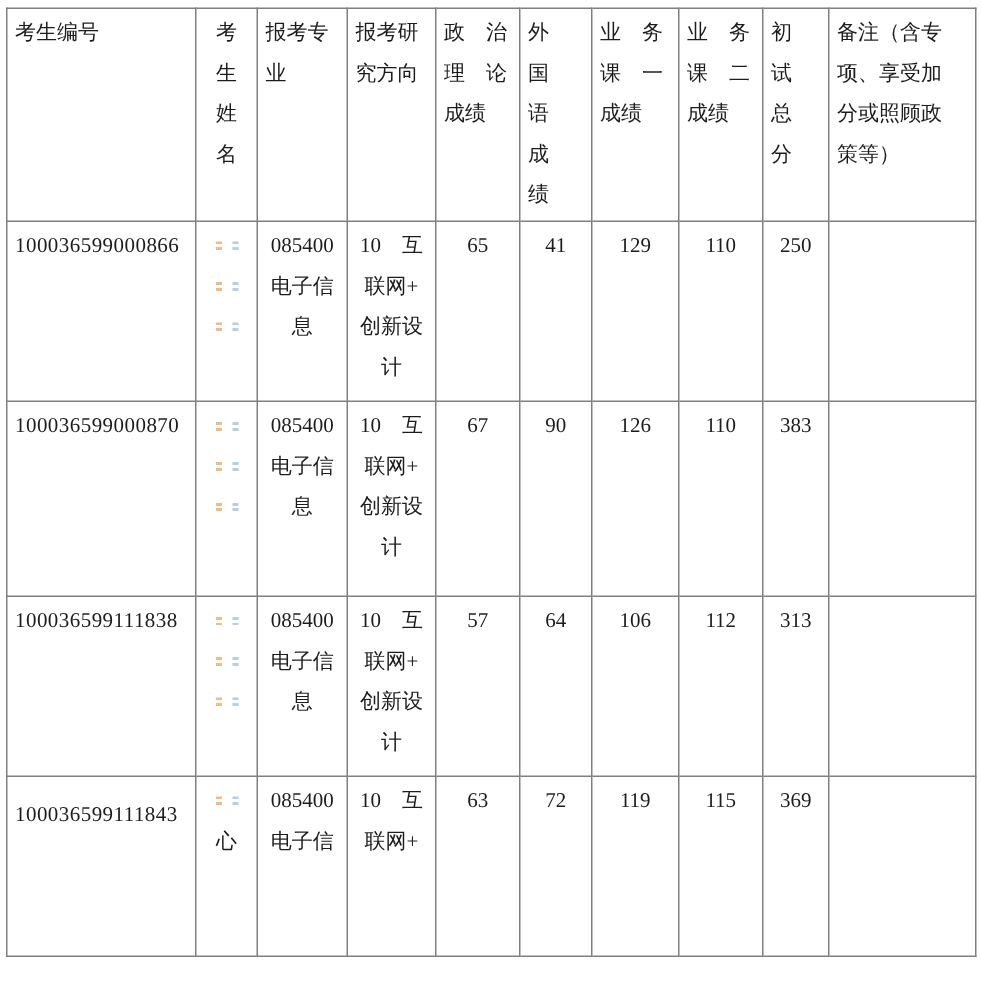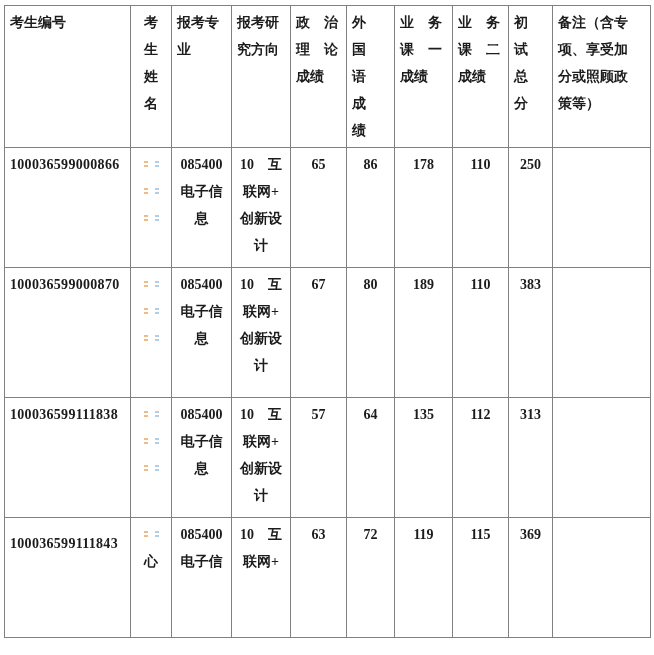--- a/index.html
+++ b/index.html
@@ -20,21 +20,21 @@
     top: 5px;
   }
   table.score-table {
     border-collapse: collapse;
     table-layout: fixed;
     background: #ffffff;
   }
   table.score-table th,
   table.score-table td {
     border: 1px solid #808080;
-    font-weight: bold;
+    font-weight: normal;
     font-size: 14px;
     line-height: 27px;
     vertical-align: top;
     padding: 3px 5px;
     overflow: hidden;
     white-space: pre-line;
     word-break: break-all;
   }
   
   th { text-align: left; }
@@ -130,56 +130,56 @@
           <td class="col-candidate_no">100036599000866</td>
           <td class="col-candidate_name"><div class="redacted-line"><span class="redact-mark m-orange"></span><span class="redact-mark m-blue"></span></div><div class="redacted-line"><span class="redact-mark m-orange"></span><span class="redact-mark m-blue"></span></div><div class="redacted-line"><span class="redact-mark m-orange"></span><span class="redact-mark m-blue"></span></div></td>
           <td class="col-major">085400
 电子信
 息</td>
           <td class="col-direction">10　互
 联网+
 创新设
 计</td>
           <td class="col-politics">65</td>
-          <td class="col-foreign">86</td>
-          <td class="col-course1">178</td>
+          <td class="col-foreign">41</td>
+          <td class="col-course1">129</td>
           <td class="col-course2">110</td>
           <td class="col-total">250</td>
           <td class="col-remarks"></td>
         </tr>
         <tr style="height: 130px; padding-left: 48px;">
           <td class="col-candidate_no">100036599000870</td>
           <td class="col-candidate_name"><div class="redacted-line"><span class="redact-mark m-orange"></span><span class="redact-mark m-blue"></span></div><div class="redacted-line"><span class="redact-mark m-orange"></span><span class="redact-mark m-blue"></span></div><div class="redacted-line"><span class="redact-mark m-orange"></span><span class="redact-mark m-blue"></span></div></td>
           <td class="col-major">085400
 电子信
 息</td>
           <td class="col-direction">10　互
 联网+
 创新设
 计</td>
           <td class="col-politics">67</td>
-          <td class="col-foreign">80</td>
-          <td class="col-course1">189</td>
+          <td class="col-foreign">90</td>
+          <td class="col-course1">126</td>
           <td class="col-course2">110</td>
           <td class="col-total">383</td>
           <td class="col-remarks"></td>
         </tr>
         <tr style="height: 120px;">
           <td class="col-candidate_no">100036599111838</td>
           <td class="col-candidate_name"><div class="redacted-line"><span class="redact-mark m-orange"></span><span class="redact-mark m-blue"></span></div><div class="redacted-line"><span class="redact-mark m-orange"></span><span class="redact-mark m-blue"></span></div><div class="redacted-line"><span class="redact-mark m-orange"></span><span class="redact-mark m-blue"></span></div></td>
           <td class="col-major">085400
 电子信
 息</td>
           <td class="col-direction">10　互
 联网+
 创新设
 计</td>
           <td class="col-politics">57</td>
           <td class="col-foreign">64</td>
-          <td class="col-course1">135</td>
+          <td class="col-course1">106</td>
           <td class="col-course2">112</td>
           <td class="col-total">313</td>
           <td class="col-remarks"></td>
         </tr>
         <tr class="last-row" style="height: 120px;">
           <td class="col-candidate_no">100036599111843</td>
           <td class="col-candidate_name"><div class="redacted-line"><span class="redact-mark m-orange"></span><span class="redact-mark m-blue"></span></div><div class="name-line">心</div></td>
           <td class="col-major">085400
 电子信</td>
           <td class="col-direction">10　互

